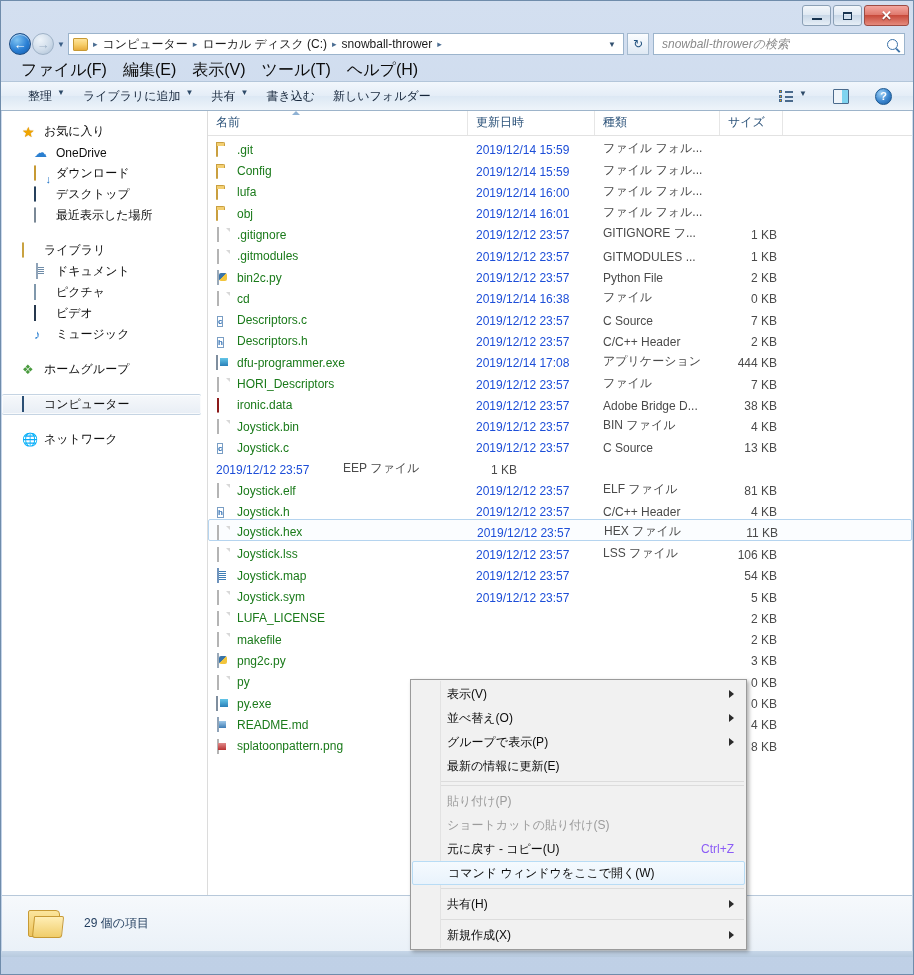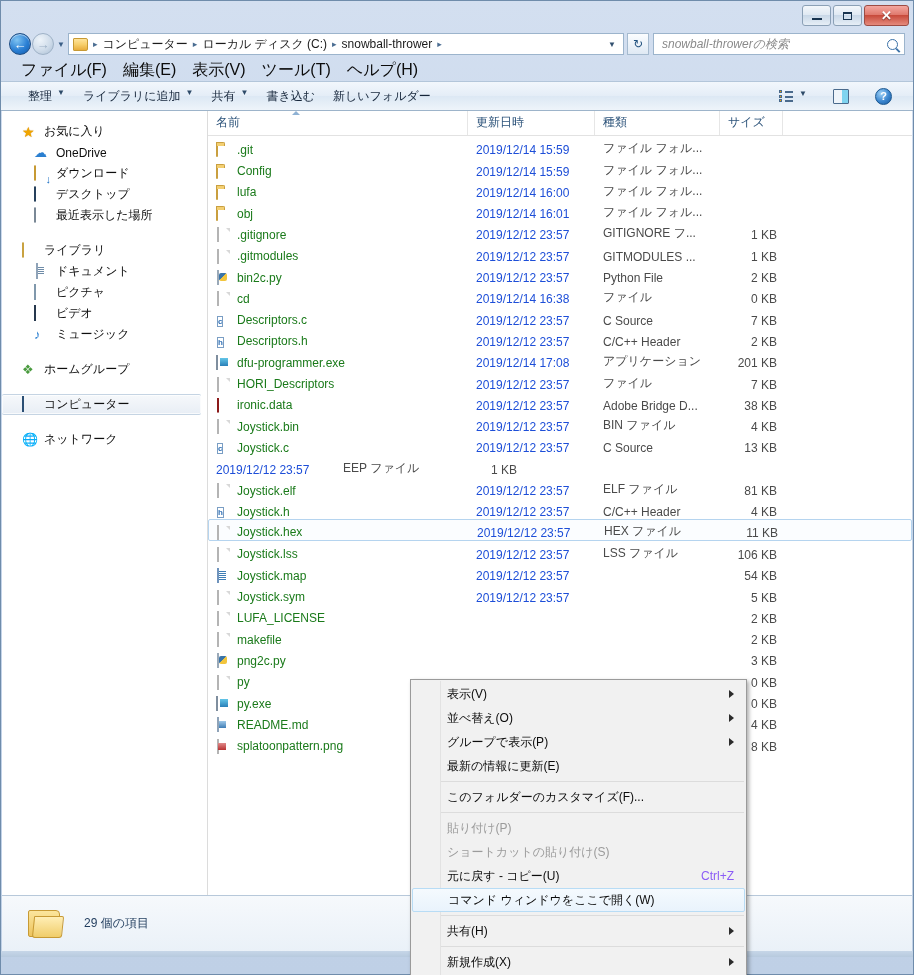--- a/index.html
+++ b/index.html
@@ -680,21 +680,21 @@
             <div class="cell type">C/C++ Header</div>
             <div class="cell size">2 KB</div>
           </div>
           <div class="row">
             <div class="cell name">
               <span class="fico"><span class="fi-exe"></span></span>
               <span>dfu-programmer.exe</span>
             </div>
             <div class="cell date">2019/12/14 17:08</div>
             <div class="cell type">アプリケーション</div>
-            <div class="cell size">201 KB</div>
+            <div class="cell size">444 KB</div>
           </div>
           <div class="row">
             <div class="cell name">
               <span class="fico"><span class="fi-blank"></span></span>
               <span>HORI_Descriptors</span>
             </div>
             <div class="cell date">2019/12/12 23:57</div>
             <div class="cell type">ファイル</div>
             <div class="cell size">7 KB</div>
           </div>
@@ -860,23 +860,20 @@
           <span class="ctx-arrow"></span>
         </div>
         <div class="ctx-item">
           <span>グループで表示(P)</span>
           <span class="ctx-arrow"></span>
         </div>
         <div class="ctx-item">
           <span>最新の情報に更新(E)</span>
         </div>
         <div class="ctx-sep"></div>
-        <div class="ctx-item">
-          <span>このフォルダーのカスタマイズ(F)...</span>
-        </div>
         <div class="ctx-sep"></div>
         <div class="ctx-item disabled">
           <span>貼り付け(P)</span>
         </div>
         <div class="ctx-item disabled">
           <span>ショートカットの貼り付け(S)</span>
         </div>
         <div class="ctx-item">
           <span>元に戻す - コピー(U)</span>
           <span class="ctx-accel">Ctrl+Z</span>

